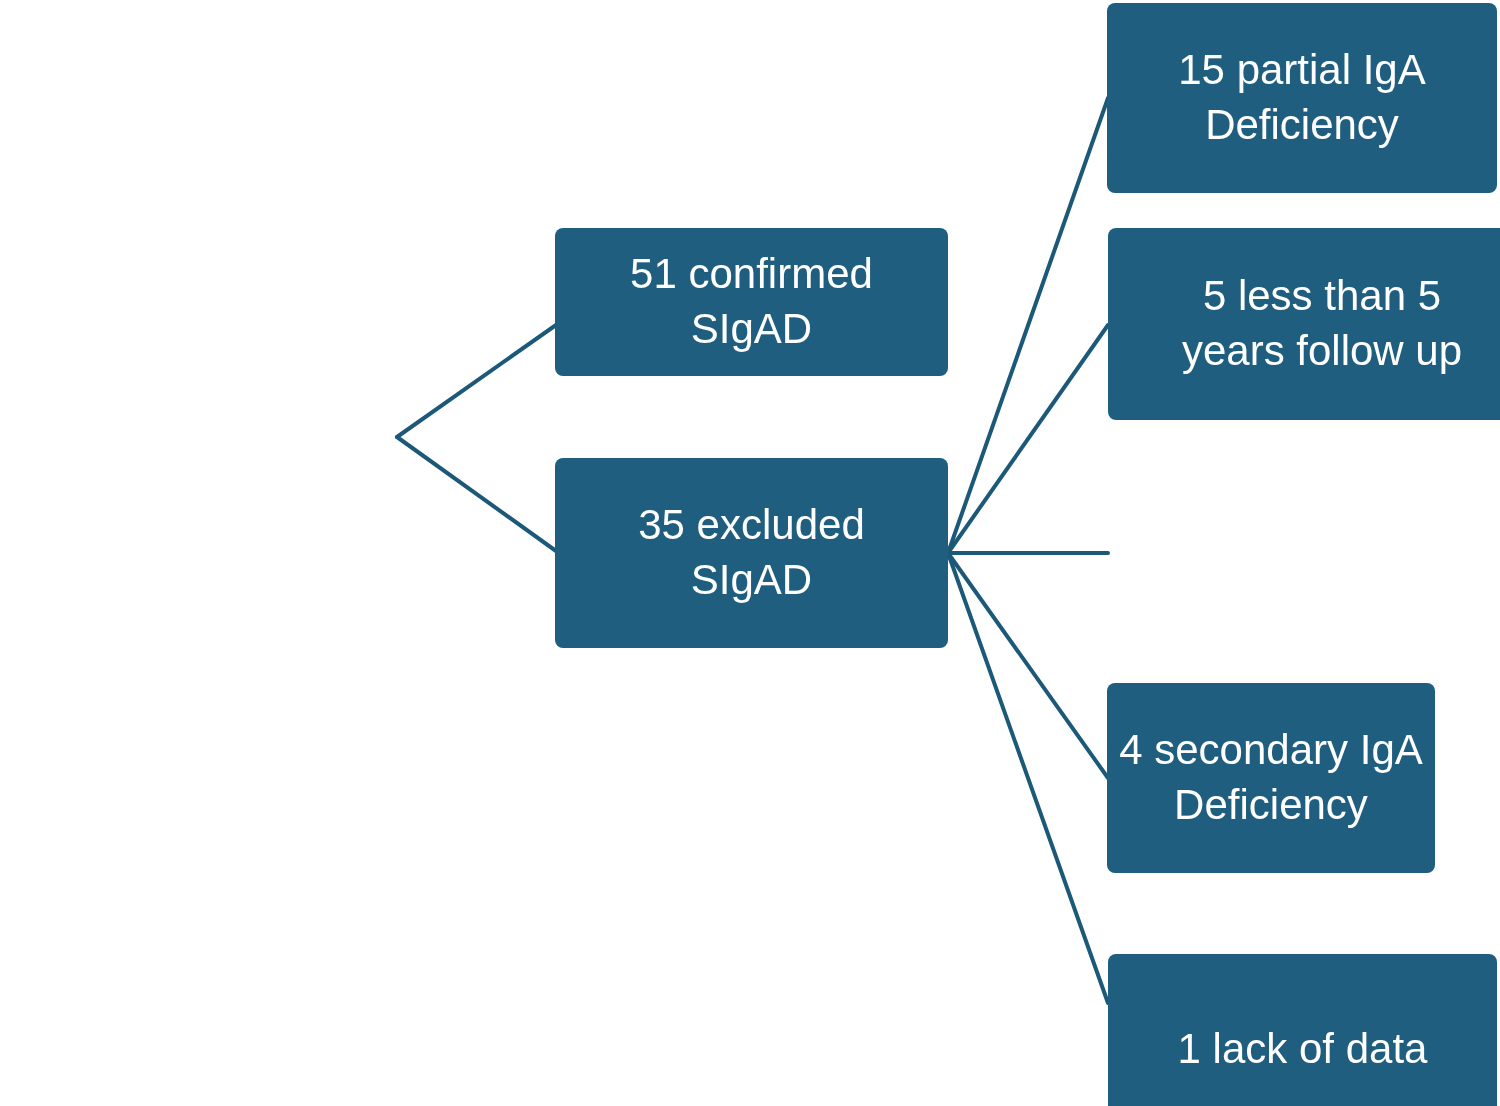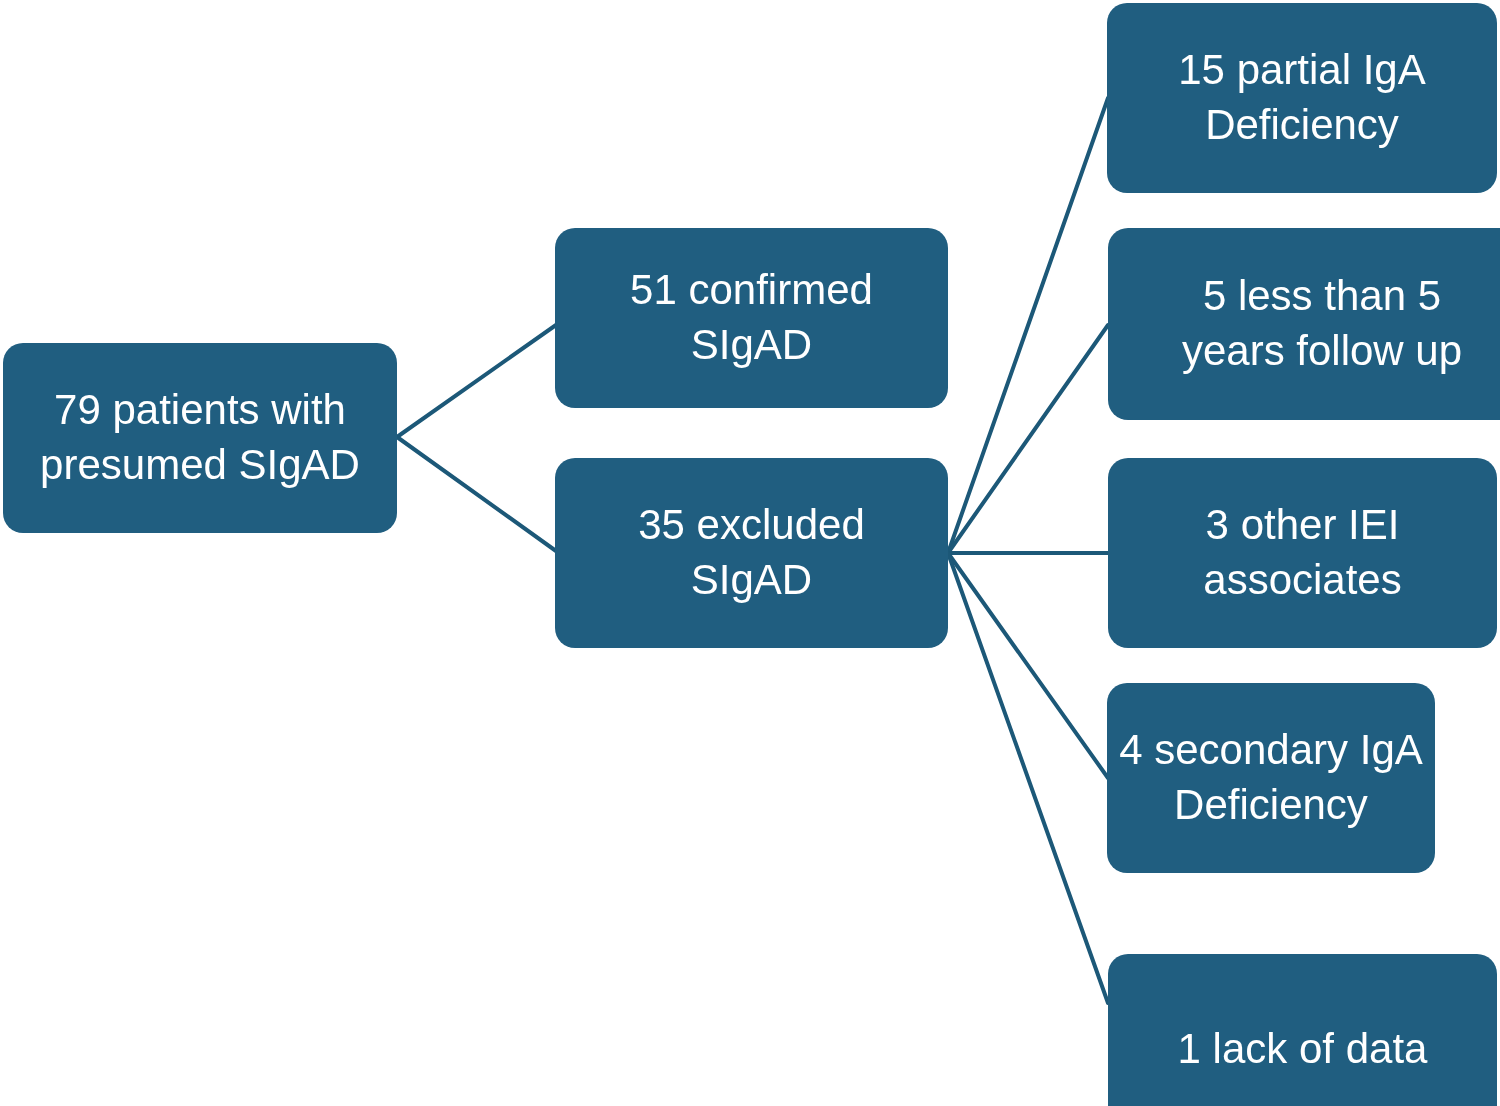--- a/index.html
+++ b/index.html
@@ -24,37 +24,37 @@
     position: absolute;
     left: 0; top: 0;
     width: 1500px;
     height: 1106px;
   }
 
   .node {
     position: absolute;
     background: var(--node_fill);
     color: var(--node_text);
-    border-radius: 20px;
+    border-radius: 8px;
     display: flex;
     align-items: center;
     justify-content: center;
     text-align: center;
     font-size: 42px;
     line-height: 1.3;
   }
   .node .label {
     white-space: pre-line;
     padding: 0 10px;
   }
 
   
   #node-root      { left: 3px;    top: 343px; width: 394px; height: 190px; }
   
-  #node-confirmed { left: 555px;  top: 228px; width: 393px; height: 180px; }
+  #node-confirmed { left: 555px;  top: 228px; width: 393px; height: 148px; }
   #node-excluded  { left: 555px;  top: 458px; width: 393px; height: 190px; }
   
   #node-partial   { left: 1107px; top: 3px;   width: 390px; height: 190px; }
   #node-followup  { left: 1108px; top: 228px; width: 428px; height: 192px; }
   #node-iei       { left: 1108px; top: 458px; width: 389px; height: 190px; }
   #node-secondary { left: 1107px; top: 683px; width: 328px; height: 190px; }
   #node-lack      { left: 1108px; top: 908px; width: 389px; height: 190px; margin-top: 46px; }
 </style>
 </head>
 <body>
@@ -64,24 +64,20 @@
   <svg class="connector-svg" viewBox="0 0 1500 1106" fill="none" stroke-width="4" stroke-linecap="round">
     <line x1="397" y1="437" x2="556" y2="325" stroke="#1C5878"></line>
     <line x1="397" y1="437" x2="556" y2="551" stroke="#1C5878"></line>
     <line x1="948" y1="553" x2="1108" y2="98" stroke="#1C5878"></line>
     <line x1="948" y1="553" x2="1108" y2="325" stroke="#1C5878"></line>
     <line x1="948" y1="553" x2="1108" y2="553" stroke="#1C5878"></line>
     <line x1="948" y1="553" x2="1108" y2="778" stroke="#1C5878"></line>
     <line x1="948" y1="553" x2="1108" y2="1003" stroke="#1C5878"></line>
   </svg>
 
-  <div class="node" id="node-root">
-    <span class="label">79 patients with
-presumed SIgAD</span>
-  </div>
 
   <div class="node" id="node-confirmed">
     <span class="label">51 confirmed
 SIgAD</span>
   </div>
 
   <div class="node" id="node-excluded">
     <span class="label">35 excluded
 SIgAD</span>
   </div>
@@ -89,24 +85,20 @@
   <div class="node" id="node-partial">
     <span class="label">15 partial IgA
 Deficiency</span>
   </div>
 
   <div class="node" id="node-followup">
     <span class="label">5 less than 5
 years follow up</span>
   </div>
 
-  <div class="node" id="node-iei">
-    <span class="label">3 other IEI
-associates</span>
-  </div>
 
   <div class="node" id="node-secondary">
     <span class="label">4 secondary IgA
 Deficiency</span>
   </div>
 
   <div class="node" id="node-lack">
     <span class="label">1 lack of data</span>
   </div>
 

